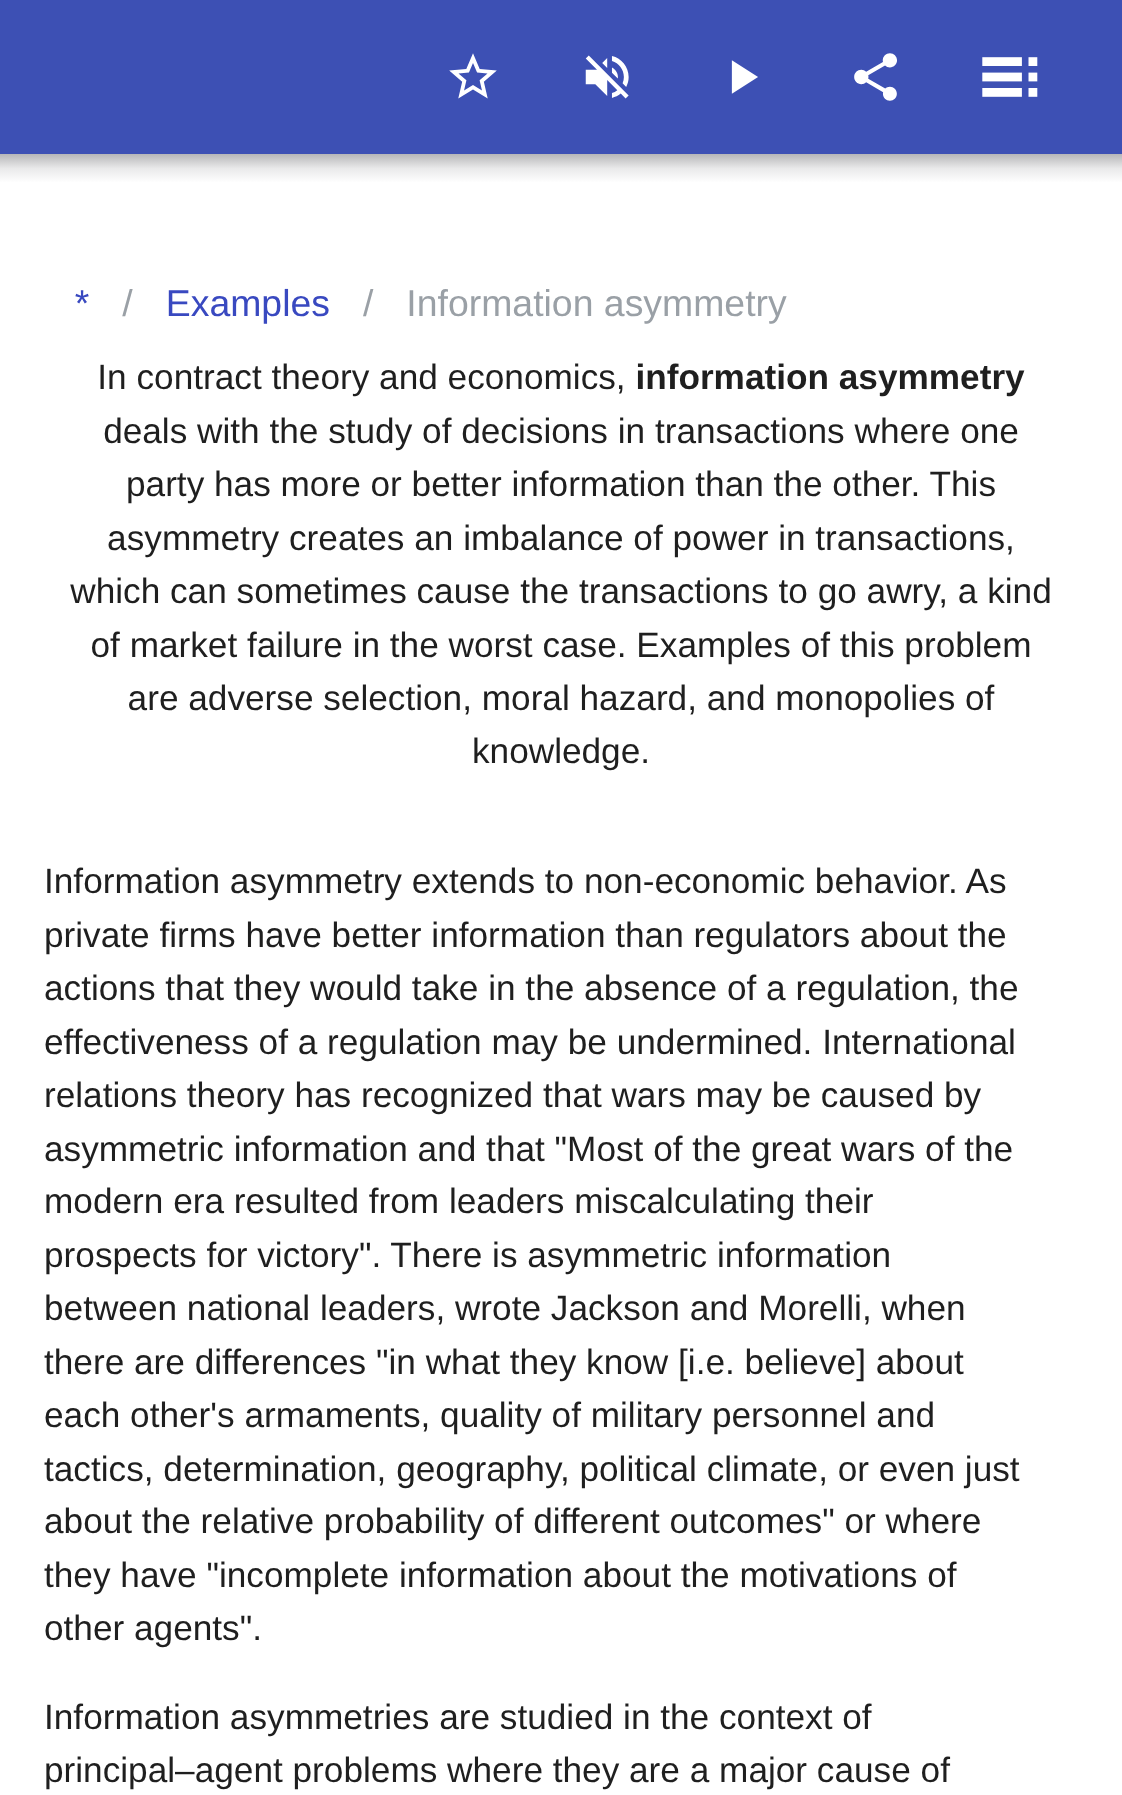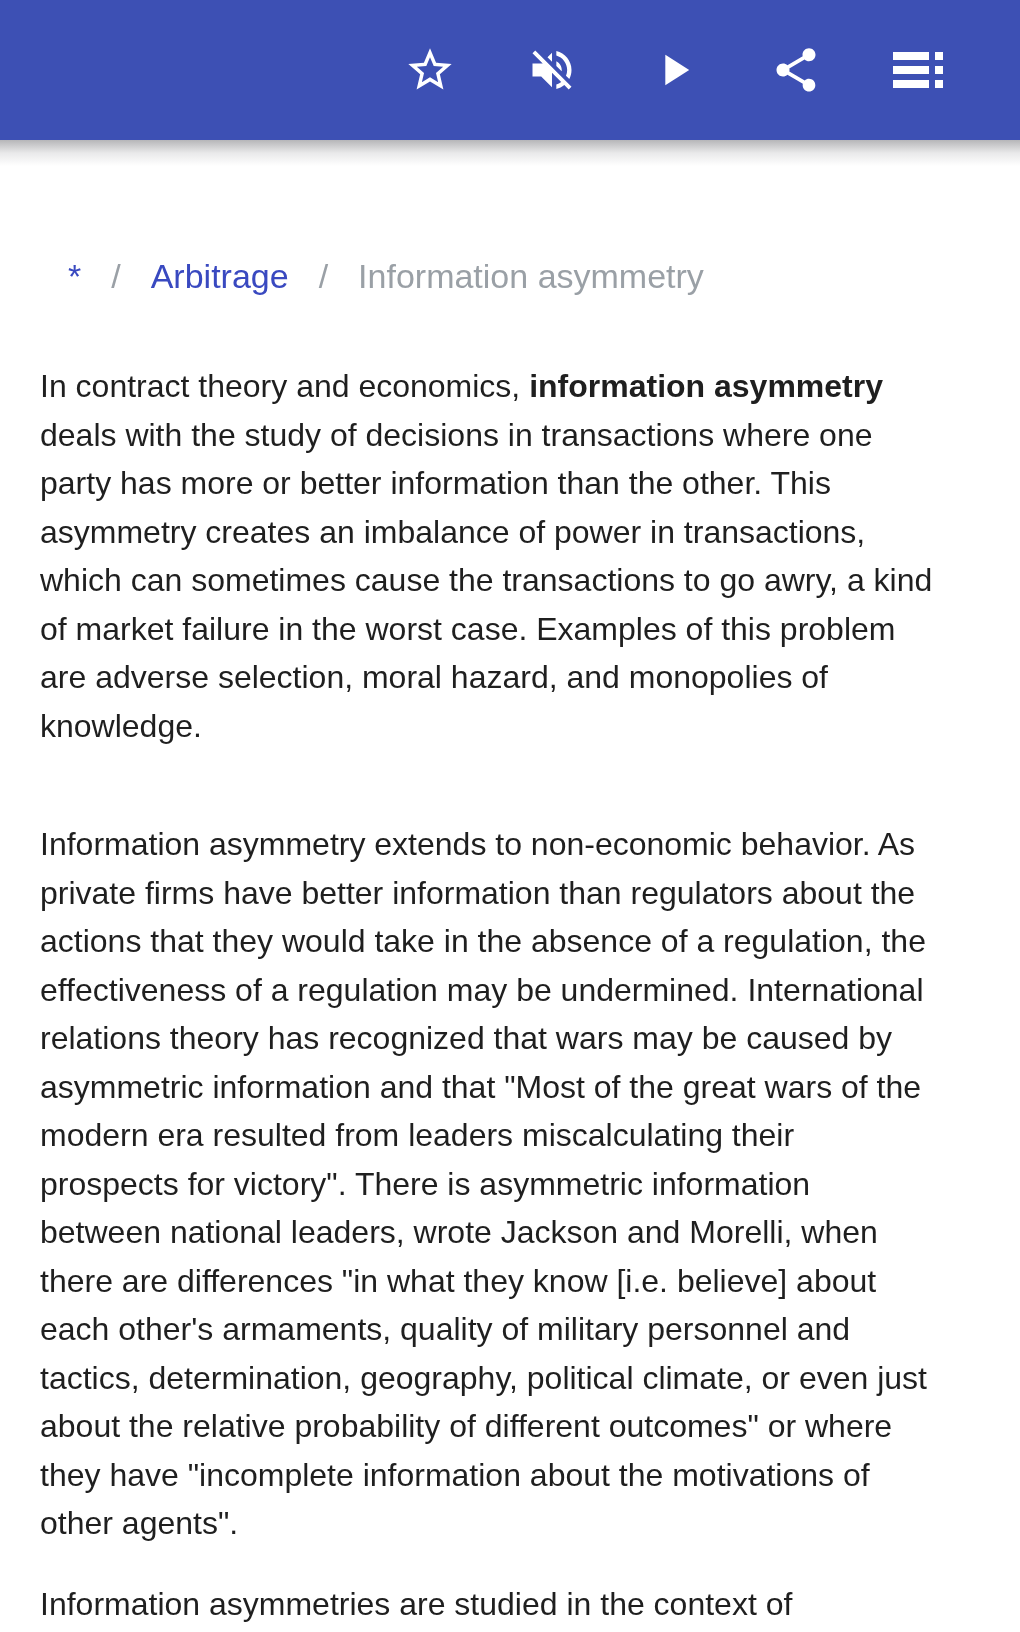--- a/index.html
+++ b/index.html
@@ -43,21 +43,21 @@
   }
   .breadcrumb .link { color: var(--link, #3949c0); text-decoration: none; cursor: pointer; }
   .breadcrumb .sep, .breadcrumb .current { color: var(--muted, #9aa0a6); }
   .para {
     margin: 0; font-size: 32px; line-height: 48.5px;
     color: var(--text, #1f1f1f); letter-spacing: 0;
   }
   .pre { white-space: pre-line; }
   .para .rest { display: block; white-space: pre-line; }
   .para strong { font-weight: 700; }
-  #p1 { margin-top: 64px; }
+  #p1 { margin-top: 21px; text-align: center; }
   #p2 { margin-top: 70px; }
   #p3 { margin-top: 32px; }
 </style>
 </head>
 <body>
 
 <header class="appbar">
   <button class="iconbtn">
     <span class="hamburger">
       <span class="bar"></span><span class="bar"></span><span class="bar"></span>
@@ -101,21 +101,21 @@
       </span>
     </button>
   </div>
 </header>
 <div class="appbar-shadow"></div>
 
 <main class="content">
   <nav class="breadcrumb">
     <a class="link">*</a>
     <span class="sep">/</span>
-    <a class="link">Arbitrage</a>
+    <a class="link">Examples</a>
     <span class="sep">/</span>
     <span class="current">Information asymmetry</span>
   </nav>
 
   <p class="para" id="p1"><span>In contract theory and economics, </span><strong>information asymmetry</strong><span class="rest">deals with the study of decisions in transactions where one
 party has more or better information than the other. This
 asymmetry creates an imbalance of power in transactions,
 which can sometimes cause the transactions to go awry, a kind
 of market failure in the worst case. Examples of this problem
 are adverse selection, moral hazard, and monopolies of

